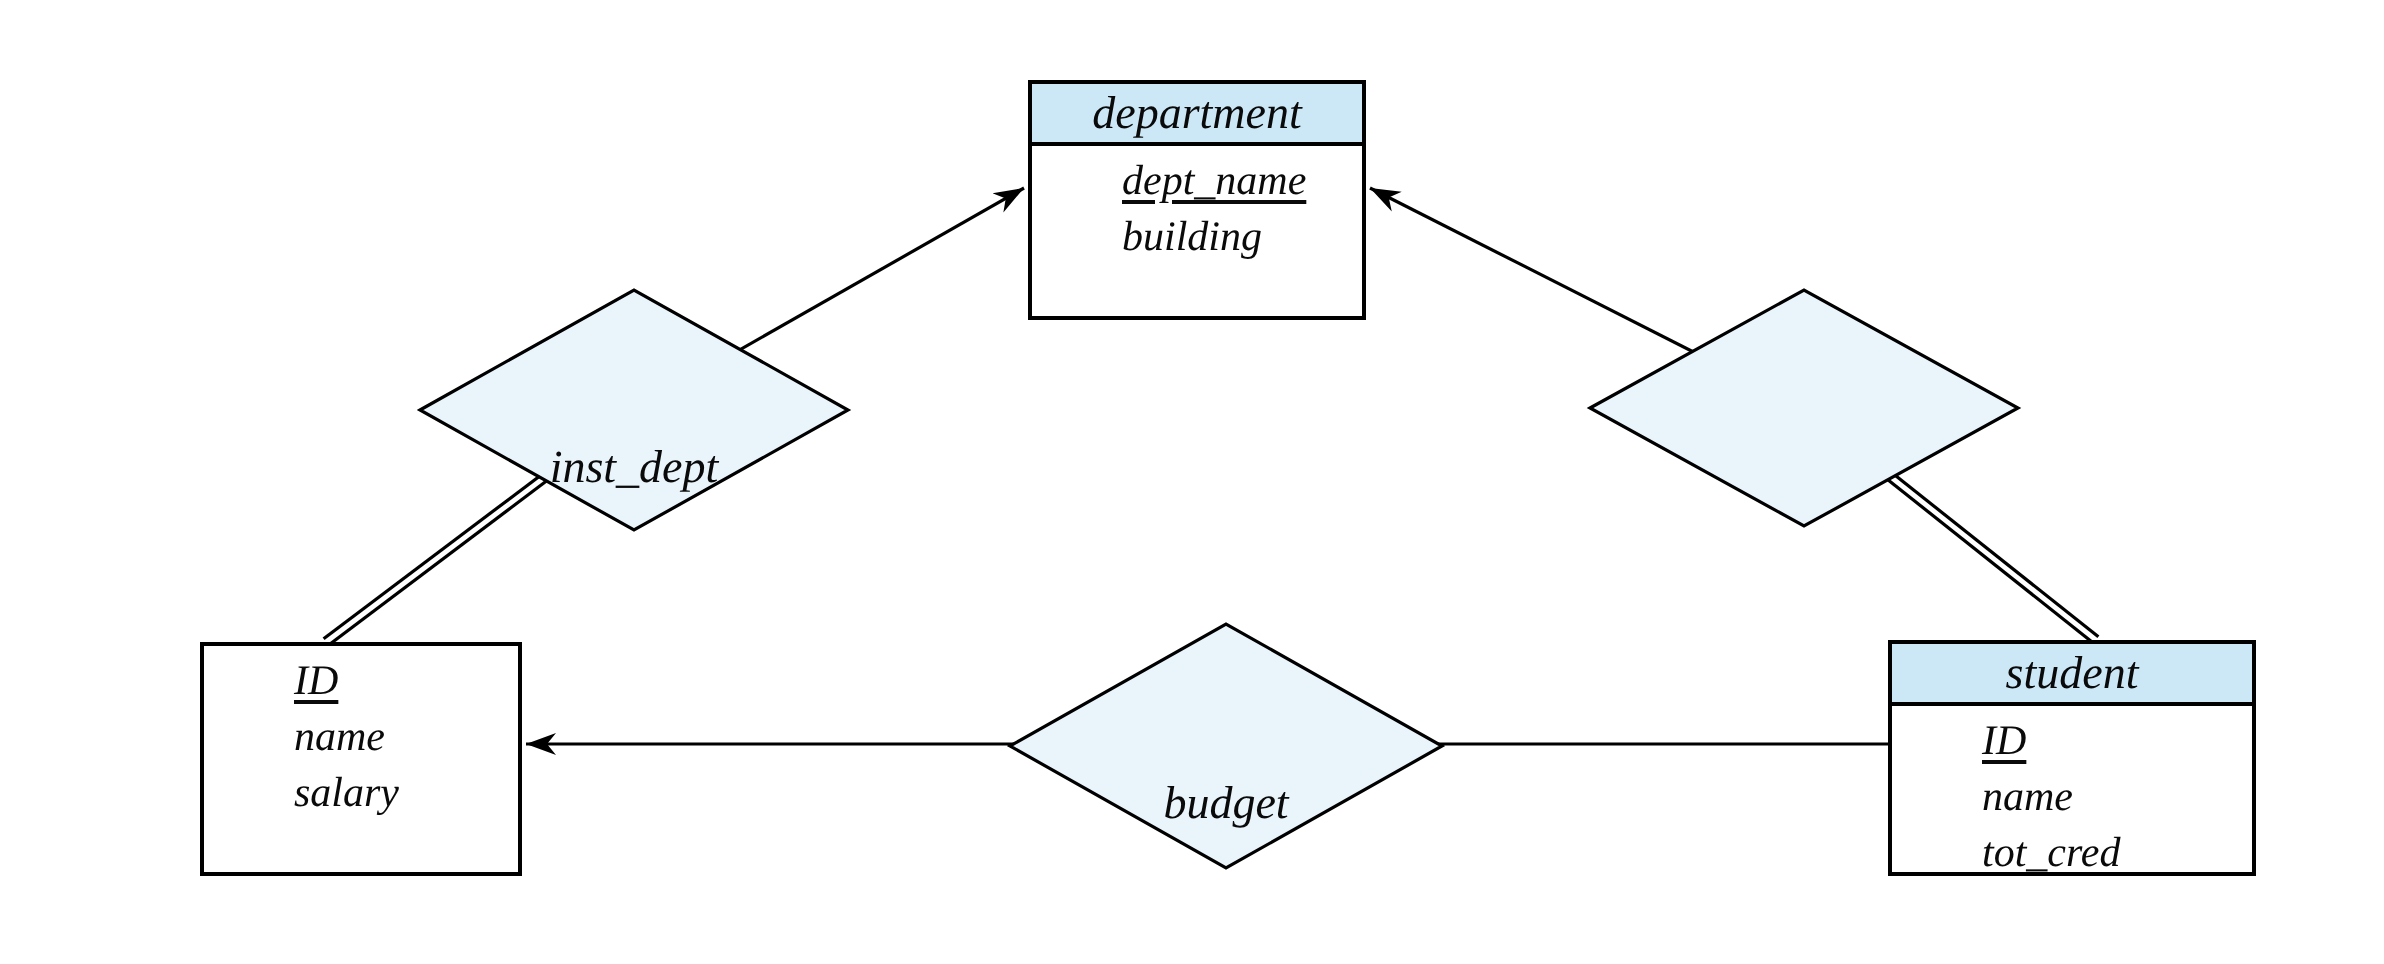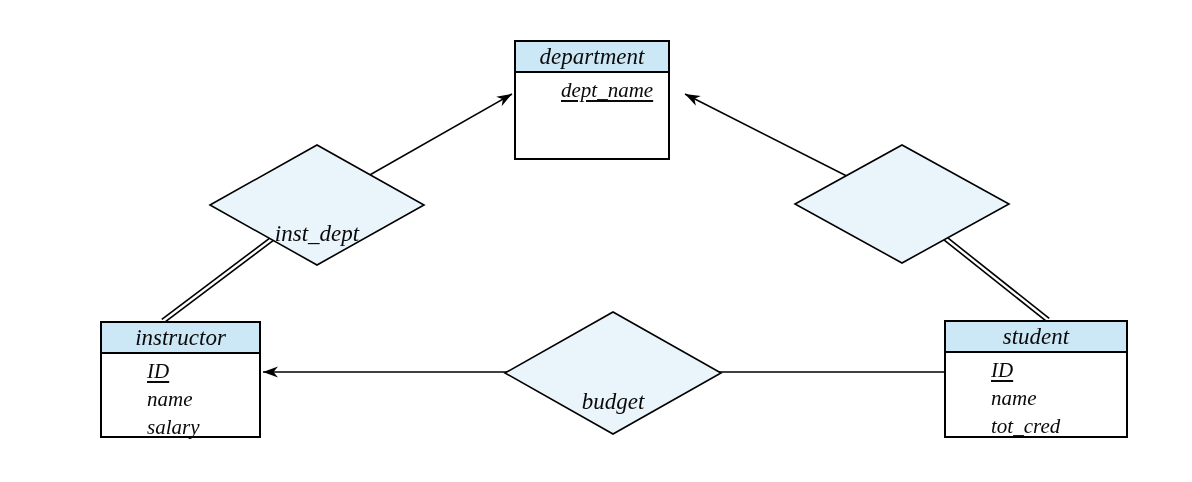--- a/index.html
+++ b/index.html
@@ -101,33 +101,31 @@
     <line class="edge" x1="613" y1="372" x2="945" y2="372"></line>
 
     <polygon class="diamond" points="210,205 317,145 424,205 317,265"></polygon>
     <polygon class="diamond" points="795,204 902,145 1009,204 902,263"></polygon>
     <polygon class="diamond" points="505,373 613,312 721,373 613,434"></polygon>
   </svg>
 
   <div class="diamond-label" style="left:317px; top:206px;">inst_dept</div>
   <div class="diamond-label" style="left:613px; top:374px;">budget</div>
 
-  <div class="entity" style="left:514px; top:40px; width:156px; height:120px;">
+  <div class="entity" style="left:514px; top:40px; width:169px; height:120px;">
     <div class="entity-header">
       <span>department</span>
     </div>
     <div class="entity-attrs">
       <div class="attr pk">dept_name</div>
+      <div class="attr">building</div>
     </div>
   </div>
 
   <div class="entity" style="left:100px; top:321px; width:161px; height:117px;">
-    <div class="entity-header">
-      <span>instructor</span>
-    </div>
     <div class="entity-attrs">
       <div class="attr pk">ID</div>
       <div class="attr">name</div>
       <div class="attr">salary</div>
     </div>
   </div>
 
   <div class="entity" style="left:944px; top:320px; width:184px; height:118px;">
     <div class="entity-header">
       <span>student</span>

